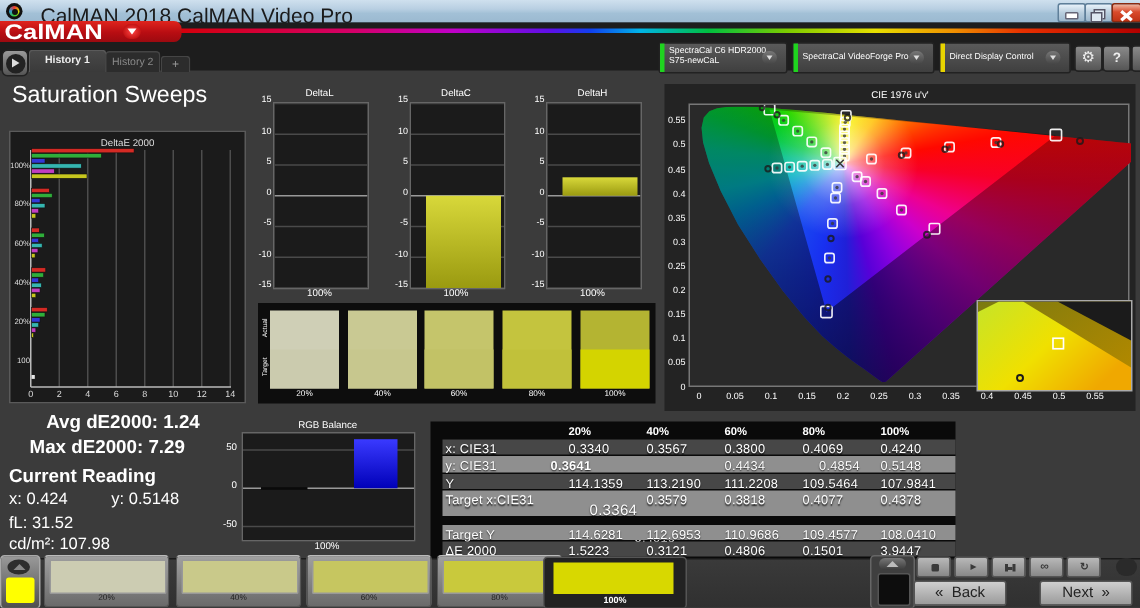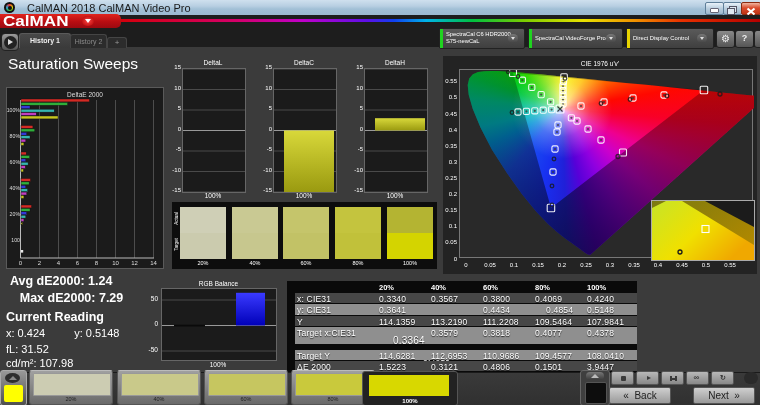--- a/index.html
+++ b/index.html
@@ -9,21 +9,21 @@
   .wt{color:#fff;}
 </style>
 </head>
 <body>
 
 <div class="abs" style="left:0;top:0;width:760px;height:15px;background:linear-gradient(#cfe0ee 0%,#b8cfe2 40%,#a2c0d6 60%,#9bb9d0 100%);border-bottom:1px solid #5e82a0;">
   <div class="abs" style="left:4px;top:2px;width:11px;height:11px;border-radius:6px;background:#111;">
      <div class="abs" style="left:2px;top:2px;width:7px;height:7px;border-radius:4px;background:conic-gradient(#e33,#dd0,#3c3,#39c,#e33);"></div>
      <div class="abs" style="left:4px;top:4px;width:4px;height:4px;border-radius:2px;background:#111;"></div>
   </div>
-  <div class="abs" style="left:27px;top:2px;font-size:11px;color:#1a1a1a;">CalMAN 2018 CalMAN Video Pro</div>
+  <div class="abs" style="left:27px;top:2px;font-size:14px;color:#1a1a1a;">CalMAN 2018 CalMAN Video Pro</div>
   <div class="abs" style="left:705px;top:2px;width:17px;height:11px;background:linear-gradient(#e9f2fa,#b9cede 50%,#9db8cd);border:1px solid #5f7f99;border-radius:2px;">
     <div class="abs" style="left:4px;top:5px;width:7px;height:3px;background:#fff;border:1px solid #667;border-radius:1px;"></div>
   </div>
   <div class="abs" style="left:723px;top:2px;width:17px;height:11px;background:linear-gradient(#e9f2fa,#b9cede 50%,#9db8cd);border:1px solid #5f7f99;border-radius:2px;">
     <div class="abs" style="left:5px;top:3px;width:6px;height:5px;background:#dfe9f2;border:1px solid #556;"></div>
     <div class="abs" style="left:3px;top:5px;width:6px;height:5px;background:#dfe9f2;border:1px solid #556;"></div>
   </div>
   <div class="abs" style="left:741px;top:2px;width:18px;height:11px;background:linear-gradient(#f0b5a0,#d94b2c 45%,#c03315);border:1px solid #8a2a10;border-radius:2px;">
     <svg width="18" height="11">
         <path d="M5.5 2.5 L12.5 8.5 M12.5 2.5 L5.5 8.5" stroke="#fff" stroke-width="2.2"></path>
@@ -200,21 +200,21 @@
     <svg width="114" height="71" style="position:absolute;left:0;top:0;">
       <line x1="0" y1="11.0" x2="114" y2="11.0" stroke="#4a4a4a" stroke-width="1"></line>
       <line x1="0" y1="36.5" x2="114" y2="36.5" stroke="#999" stroke-width="1"></line>
       <line x1="0" y1="62.0" x2="114" y2="62.0" stroke="#4a4a4a" stroke-width="1"></line>
       <rect x="12" y="35.7" width="31" height="1.8" fill="#0a0a0a"></rect>
       <rect x="74" y="3.8" width="29" height="32.7" fill="url(#bluebar)"></rect>
     </svg>
   </div><div class="abs wt" style="left:134px;top:295px;width:24px;text-align:right;font-size:6.5px;">50</div><div class="abs wt" style="left:134px;top:320px;width:24px;text-align:right;font-size:6.5px;">0</div><div class="abs wt" style="left:134px;top:346px;width:24px;text-align:right;font-size:6.5px;">-50</div><div class="abs wt" style="left:161px;top:361px;width:114px;text-align:center;font-size:6.5px;">100%</div>
 
 <div class="abs wt" style="left:0px;top:273px;width:140px;">
-  <div style="text-align:left;font-size:12.5px;font-weight:bold;margin-top:1px;padding-left:10px;">Avg dE2000: 1.24</div>
+  <div style="text-align:center;font-size:12.5px;font-weight:bold;margin-top:1px;padding-left:24px;">Avg dE2000: 1.24</div>
   <div style="text-align:center;font-size:12.5px;font-weight:bold;margin-top:3px;padding-left:3px;">Max dE2000: 7.29</div>
   <div style="font-size:12.5px;font-weight:bold;margin-top:5px;margin-left:6px;">Current Reading</div>
   <div style="font-size:11px;margin-top:3px;margin-left:6px;">x: 0.424 <span style="margin-left:26px;">y: 0.5148</span></div>
   <div style="font-size:11px;margin-top:4px;margin-left:6px;">fL: 31.52</div>
   <div style="font-size:11px;margin-top:2px;margin-left:6px;">cd/m²: 107.98</div>
 </div>
 <div class="abs" style="left:287px;top:281px;width:350px;height:91px;background:#0a0a0a;">
     <div class="abs wt" style="left:92px;top:2px;font-size:7.5px;font-weight:bold;">20%</div>
     <div class="abs wt" style="left:144px;top:2px;font-size:7.5px;font-weight:bold;">40%</div>
     <div class="abs wt" style="left:196px;top:2px;font-size:7.5px;font-weight:bold;">60%</div>
@@ -223,21 +223,21 @@
     <div class="abs" style="left:8px;top:12.0px;width:342px;height:10.3px;background:#474747;">
       <div class="abs" style="left:2px;top:1px;font-size:8.5px;letter-spacing:0.2px;color:#fff;text-shadow:0 1px 1px rgba(0,0,0,0.8);white-space:nowrap;">x: CIE31</div>
       <div class="abs" style="left:84px;top:1px;font-size:8.5px;letter-spacing:0.2px;color:#fff;text-shadow:0 1px 1px rgba(0,0,0,0.8);">0.3340</div>
       <div class="abs" style="left:136px;top:1px;font-size:8.5px;letter-spacing:0.2px;color:#fff;text-shadow:0 1px 1px rgba(0,0,0,0.8);">0.3567</div>
       <div class="abs" style="left:188px;top:1px;font-size:8.5px;letter-spacing:0.2px;color:#fff;text-shadow:0 1px 1px rgba(0,0,0,0.8);">0.3800</div>
       <div class="abs" style="left:240px;top:1px;font-size:8.5px;letter-spacing:0.2px;color:#fff;text-shadow:0 1px 1px rgba(0,0,0,0.8);">0.4069</div>
       <div class="abs" style="left:292px;top:1px;font-size:8.5px;letter-spacing:0.2px;color:#fff;text-shadow:0 1px 1px rgba(0,0,0,0.8);">0.4240</div>
     </div>
     <div class="abs" style="left:8px;top:23.3px;width:342px;height:10.3px;background:#8f8f8f;">
       <div class="abs" style="left:2px;top:1px;font-size:8.5px;letter-spacing:0.2px;color:#fff;text-shadow:0 1px 1px rgba(0,0,0,0.8);white-space:nowrap;">y: CIE31</div>
-      <div class="abs" style="left:84px;top:1px;font-size:8.5px;letter-spacing:0.2px;color:#fff;text-shadow:0 1px 1px rgba(0,0,0,0.8);">0.3641</div>
+      <div class="abs" style="left:72px;top:1px;font-size:8.5px;letter-spacing:0.2px;color:#fff;text-shadow:0 1px 1px rgba(0,0,0,0.8);font-weight:bold;">0.3641</div>
       <div class="abs" style="left:128px;top:1px;font-size:8.5px;letter-spacing:0.2px;color:#fff;text-shadow:0 1px 1px rgba(0,0,0,0.8);margin-top:48px;">0.4019</div>
       <div class="abs" style="left:188px;top:1px;font-size:8.5px;letter-spacing:0.2px;color:#fff;text-shadow:0 1px 1px rgba(0,0,0,0.8);">0.4434</div>
       <div class="abs" style="left:240px;top:1px;font-size:8.5px;letter-spacing:0.2px;color:#fff;text-shadow:0 1px 1px rgba(0,0,0,0.8);margin-left:11px;">0.4854</div>
       <div class="abs" style="left:292px;top:1px;font-size:8.5px;letter-spacing:0.2px;color:#fff;text-shadow:0 1px 1px rgba(0,0,0,0.8);">0.5148</div>
     </div>
     <div class="abs" style="left:8px;top:34.6px;width:342px;height:10.3px;background:#474747;">
       <div class="abs" style="left:2px;top:1px;font-size:8.5px;letter-spacing:0.2px;color:#fff;text-shadow:0 1px 1px rgba(0,0,0,0.8);white-space:nowrap;">Y</div>
       <div class="abs" style="left:84px;top:1px;font-size:8.5px;letter-spacing:0.2px;color:#fff;text-shadow:0 1px 1px rgba(0,0,0,0.8);">114.1359</div>
       <div class="abs" style="left:136px;top:1px;font-size:8.5px;letter-spacing:0.2px;color:#fff;text-shadow:0 1px 1px rgba(0,0,0,0.8);">113.2190</div>
       <div class="abs" style="left:188px;top:1px;font-size:8.5px;letter-spacing:0.2px;color:#fff;text-shadow:0 1px 1px rgba(0,0,0,0.8);">111.2208</div>

